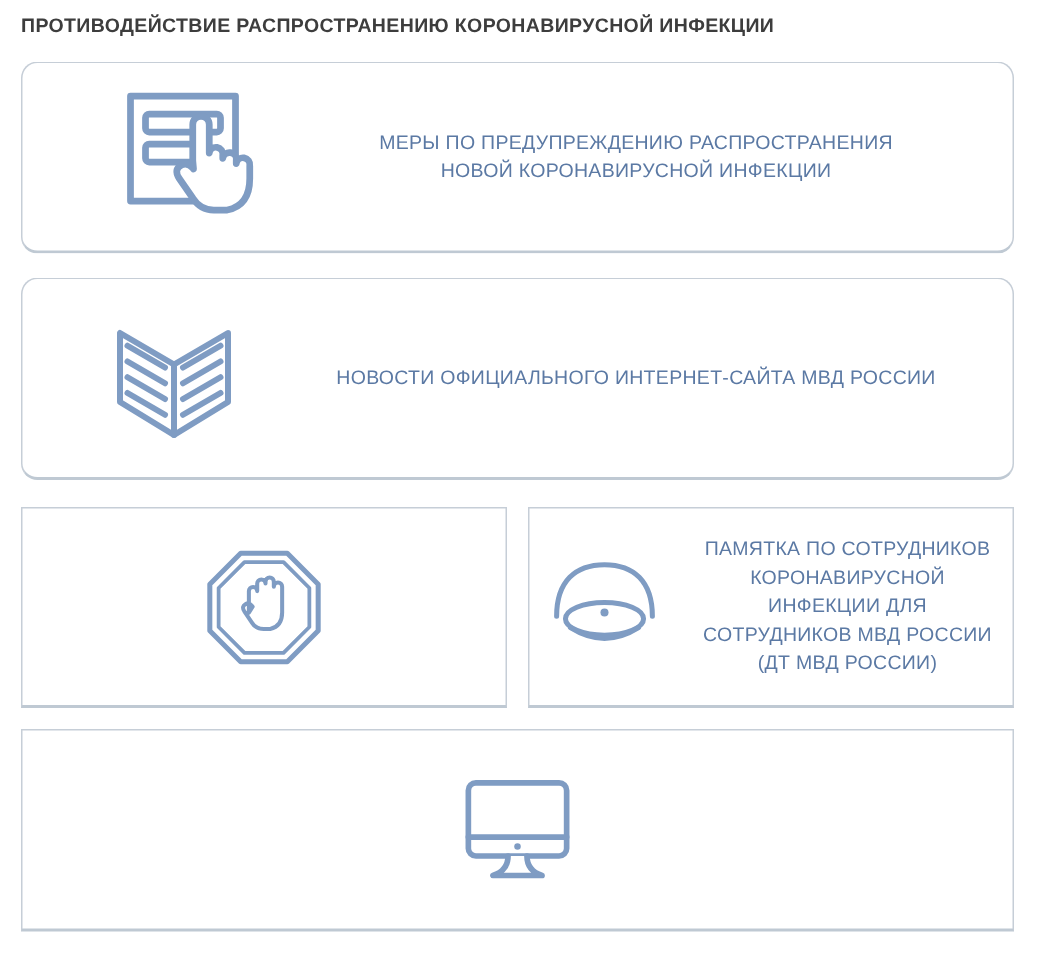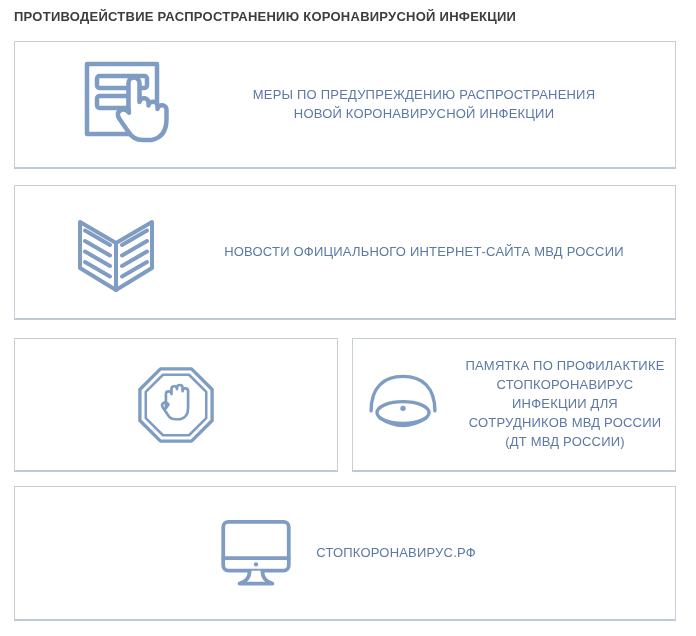--- a/index.html
+++ b/index.html
@@ -39,21 +39,21 @@
     box-sizing: border-box;
     background: #ffffff;
     border: 1px solid var(--card-border, #c6ced7);
     border-bottom: 2px solid #bfc9d3;
     display: flex;
     align-items: center;
     justify-content: center;
     cursor: pointer;
     flex: 1 1 0;
   }
-  .card-full { height: 128px; gap: 58px; }
+  .card-full { height: 128px; gap: 58px; border-radius: 11px; }
   .row-2 .card-full { height: 135px; }
   .card-half { height: 134px; gap: 18px; }
   .row-4 .card-half { height: 135px; }
   .icon {
     display: inline-flex;
     color: var(--accent, #7f9cc3);
     flex: 0 0 auto;
   }
   .card-full .icon svg { width: 100px; height: 100px; }
   .card-half .icon svg { width: 84px; height: 84px; }
@@ -133,34 +133,33 @@
         <span class="icon">
             <svg viewBox="0 0 100 100" xmlns="http://www.w3.org/2000/svg">
               <g fill="none" stroke="currentColor" stroke-width="4" stroke-linejoin="round" stroke-linecap="round">
                 <path d="M12 57 C12 29 27 16 50 16 C73 16 88 29 88 57"></path>
                 <ellipse cx="50" cy="59" rx="31" ry="13"></ellipse>
                 <path d="M23 66 Q50 83 77 66"></path>
                 <circle cx="50" cy="54" r="3.2" fill="currentColor" stroke="none"></circle>
               </g>
             </svg>
           </span>
-        <span class="label">ПАМЯТКА ПО ПРОФИЛАКТИКЕ СТОПКОРОНАВИРУС ИНФЕКЦИИ ДЛЯ СОТРУДНИКОВ МВД РОССИИ (ДТ МВД РОССИИ)</span>
+        <span class="label">ПАМЯТКА ПО СОТРУДНИКОВ КОРОНАВИРУСНОЙ ИНФЕКЦИИ ДЛЯ СОТРУДНИКОВ МВД РОССИИ (ДТ МВД РОССИИ)</span>
       </div>
     </div>
 
     <div class="row row-4">
       <div class="card card-half c5">
         <span class="icon">
             <svg viewBox="0 0 100 100" xmlns="http://www.w3.org/2000/svg">
               <g fill="none" stroke="currentColor" stroke-width="4.5" stroke-linejoin="round" stroke-linecap="round">
                 <rect x="11" y="13" width="78" height="58" rx="6"></rect>
                 <line x1="11" y1="56" x2="89" y2="56"></line>
                 <circle cx="50" cy="63.5" r="2.6" fill="currentColor" stroke="none"></circle>
                 <path d="M42.5 71 C42.5 79 38 84 30.5 86.5 L69.5 86.5 C62 84 57.5 79 57.5 71" fill="#ffffff"></path>
               </g>
             </svg>
           </span>
-        <span class="label">СТОПКОРОНАВИРУС.РФ</span>
       </div>
     </div>
 
   </div>
 </div>
 
 </body></html>

